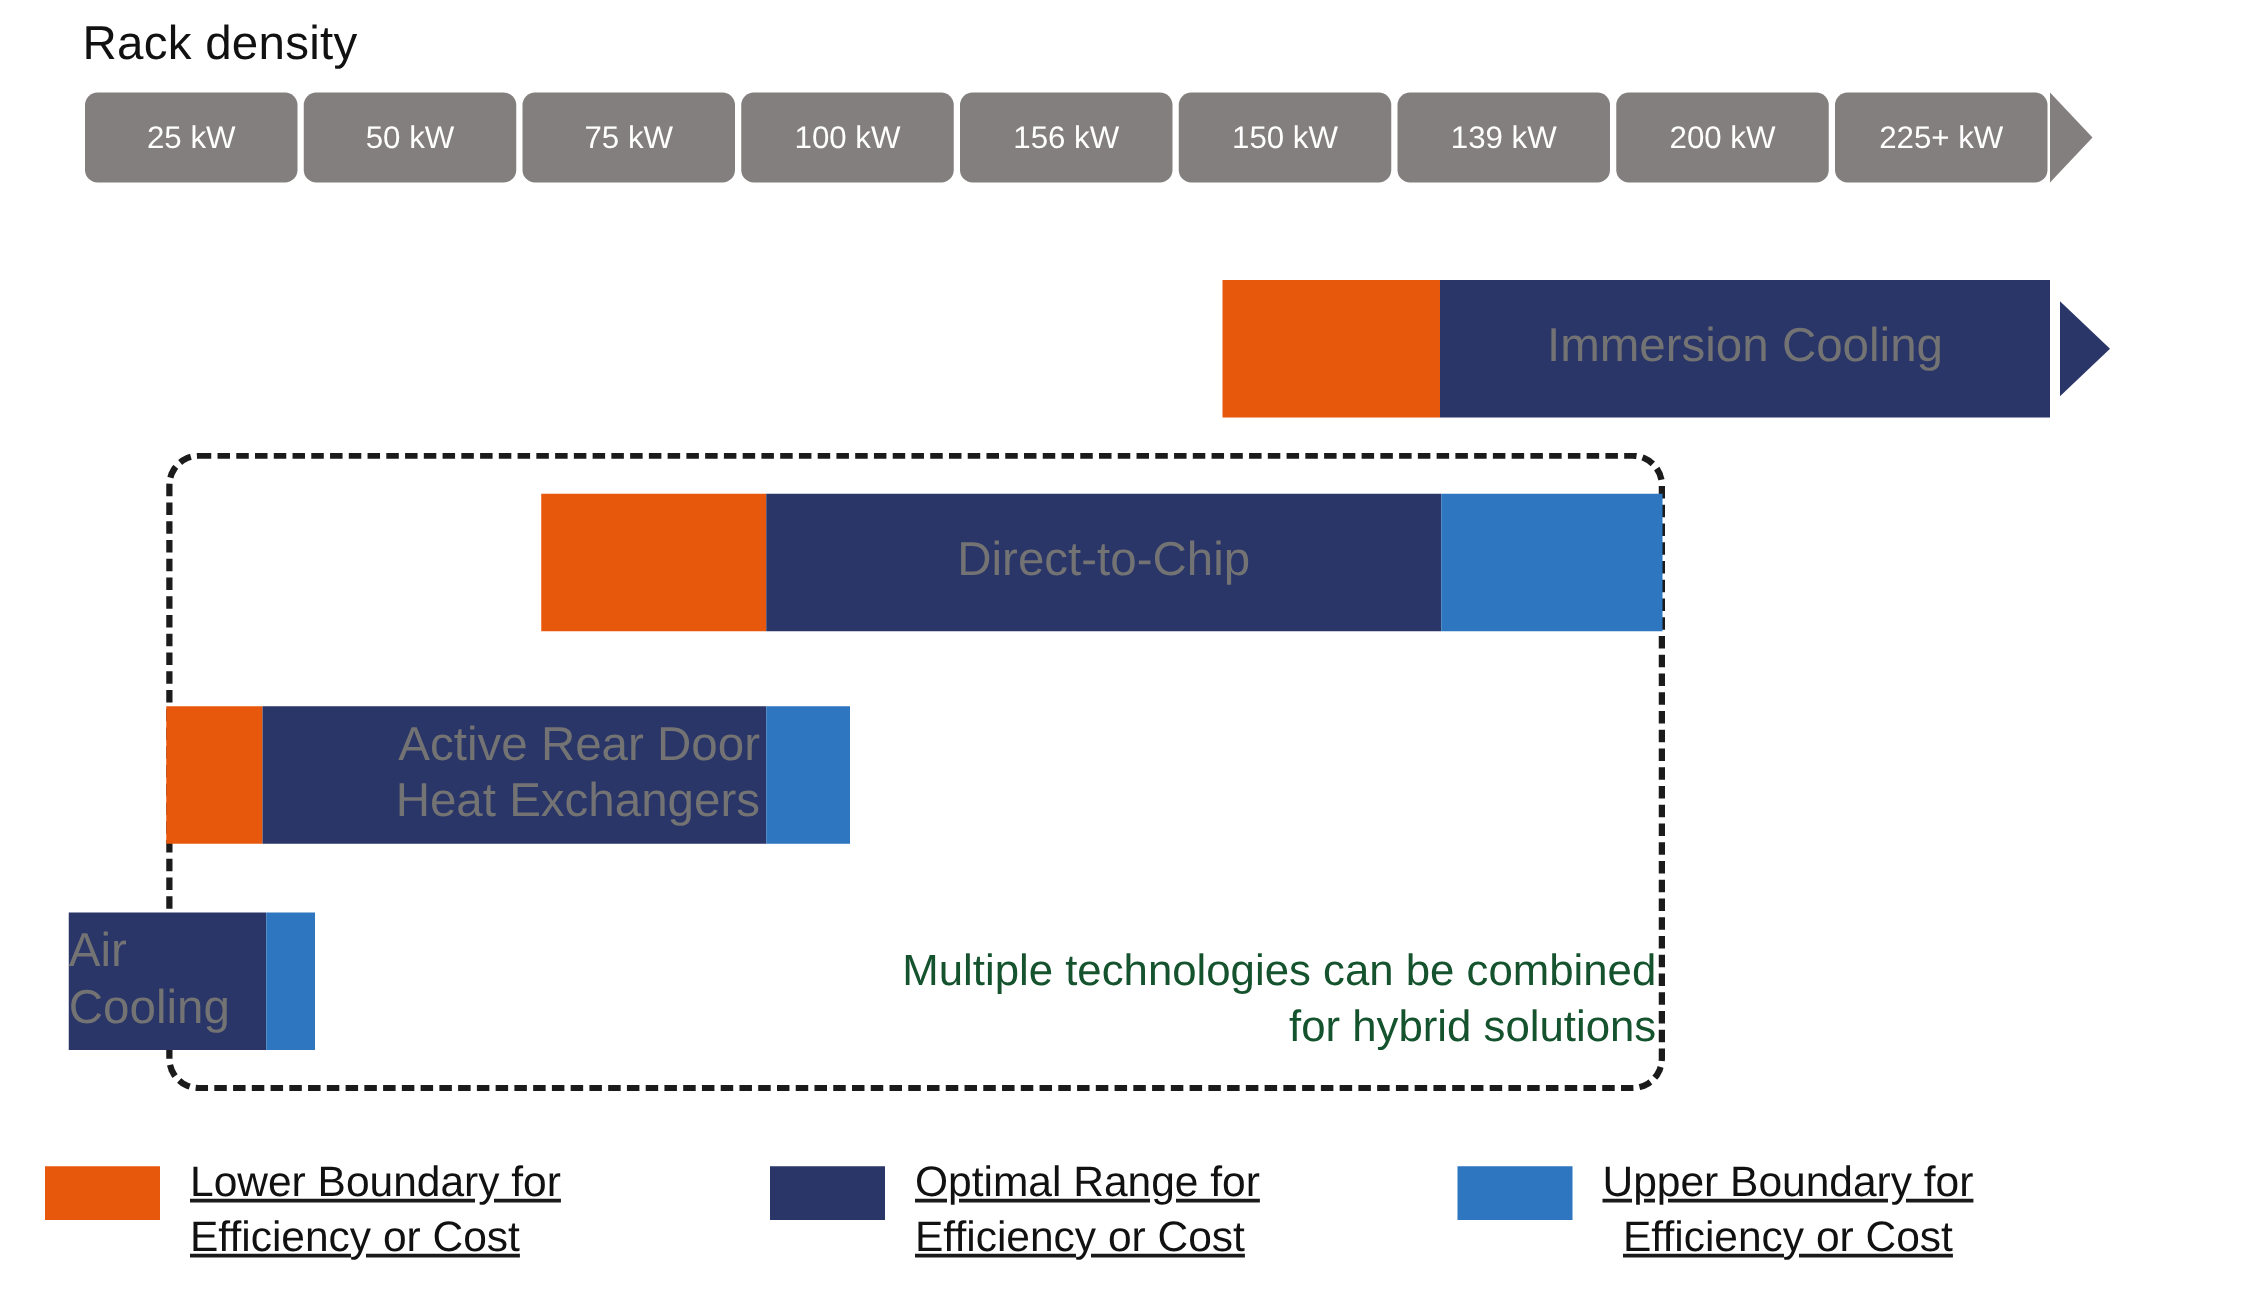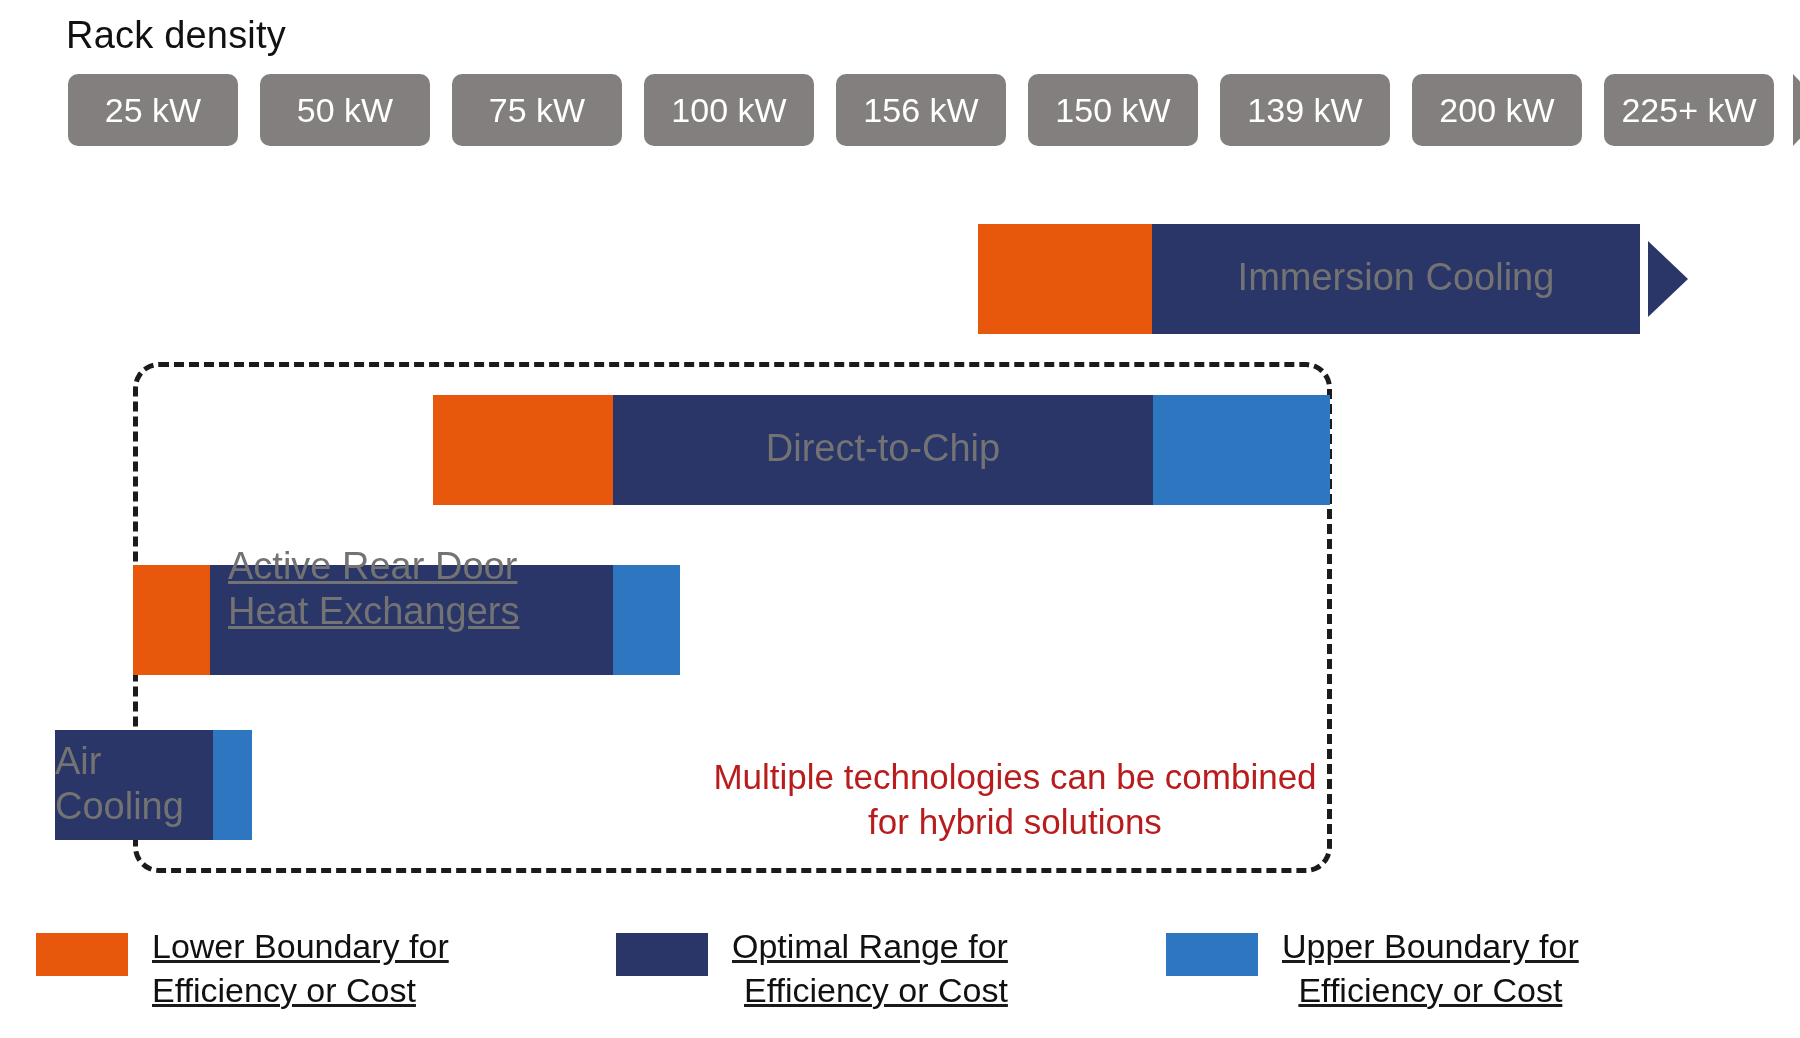--- a/index.html
+++ b/index.html
@@ -36,26 +36,26 @@
     position: absolute;
     left: 68px;
     top: 74px;
     height: 72px;
     display: flex;
     align-items: stretch;
   }
   .scale-chip {
     background: #837F7E;
     border-radius: 10px;
-    margin-right: 22px;
+    margin-right: 5px;
     display: flex;
     align-items: center;
     justify-content: center;
     color: #ffffff;
-    font-size: 34px;
+    font-size: 25px;
     white-space: nowrap;
     box-sizing: border-box;
     padding: 0 14px;
     min-width: 170px;
   }
   .scale-arrow {
     width: 0;
     height: 0;
     border-top: 36px solid transparent;
     border-bottom: 36px solid transparent;
@@ -73,24 +73,24 @@
     height: 511px;
     border: 5px dashed #1b1b1b;
     border-radius: 26px;
     box-sizing: border-box;
   }
   .hybrid-note {
     position: absolute;
     left: 705px;
     top: 755px;
     width: 620px;
-    text-align: center;
+    text-align: right;
     font-size: 35px;
     line-height: 1.28;
-    color: #b91c1c;
+    color: #14532d;
   }
 
   
   .bar {
     position: absolute;
     display: flex;
     align-items: stretch;
   }
   .seg {
     height: 100%;
@@ -118,41 +118,41 @@
 
   
   #bar-immersion { left: 978px; top: 224px; height: 110px; width: 662px; }
   #label-immersion { left: 1152px; top: 255px; width: 488px; text-align: center; }
   #arrow-immersion { left: 1648px; top: 241px; }
 
   #bar-dtc { left: 433px; top: 395px; height: 110px; width: 897px; }
   #label-dtc { left: 613px; top: 426px; width: 540px; text-align: center; }
 
   #bar-ardhx { left: 133px; top: 565px; height: 110px; width: 547px; }
-  #label-ardhx { left: 228px; top: 544px; width: 380px; text-align: left; text-decoration: underline; }
+  #label-ardhx { left: 228px; top: 574px; width: 380px; text-align: right; }
 
   #bar-air { left: 55px; top: 730px; height: 110px; width: 197px; }
   #label-air { left: 55px; top: 739px; width: 158px; text-align: left; }
 
   
   .legend {
     position: absolute;
     left: 36px;
     top: 925px;
     width: 1740px;
     display: flex;
     align-items: flex-start;
     text-decoration: underline;
   }
   .legend-item {
     display: flex;
     align-items: flex-start;
   }
   .legend-item.li-0 { width: 580px; }
-  .legend-item.li-1 { width: 550px; text-align: right; }
+  .legend-item.li-1 { width: 550px; }
   .legend-item.li-2 { width: 560px; text-align: center; }
   .legend-swatch {
     width: 92px;
     height: 43px;
     flex: 0 0 auto;
     margin-top: 8px;
     margin-right: 24px;
   }
   .legend-text {
     font-size: 34px;

